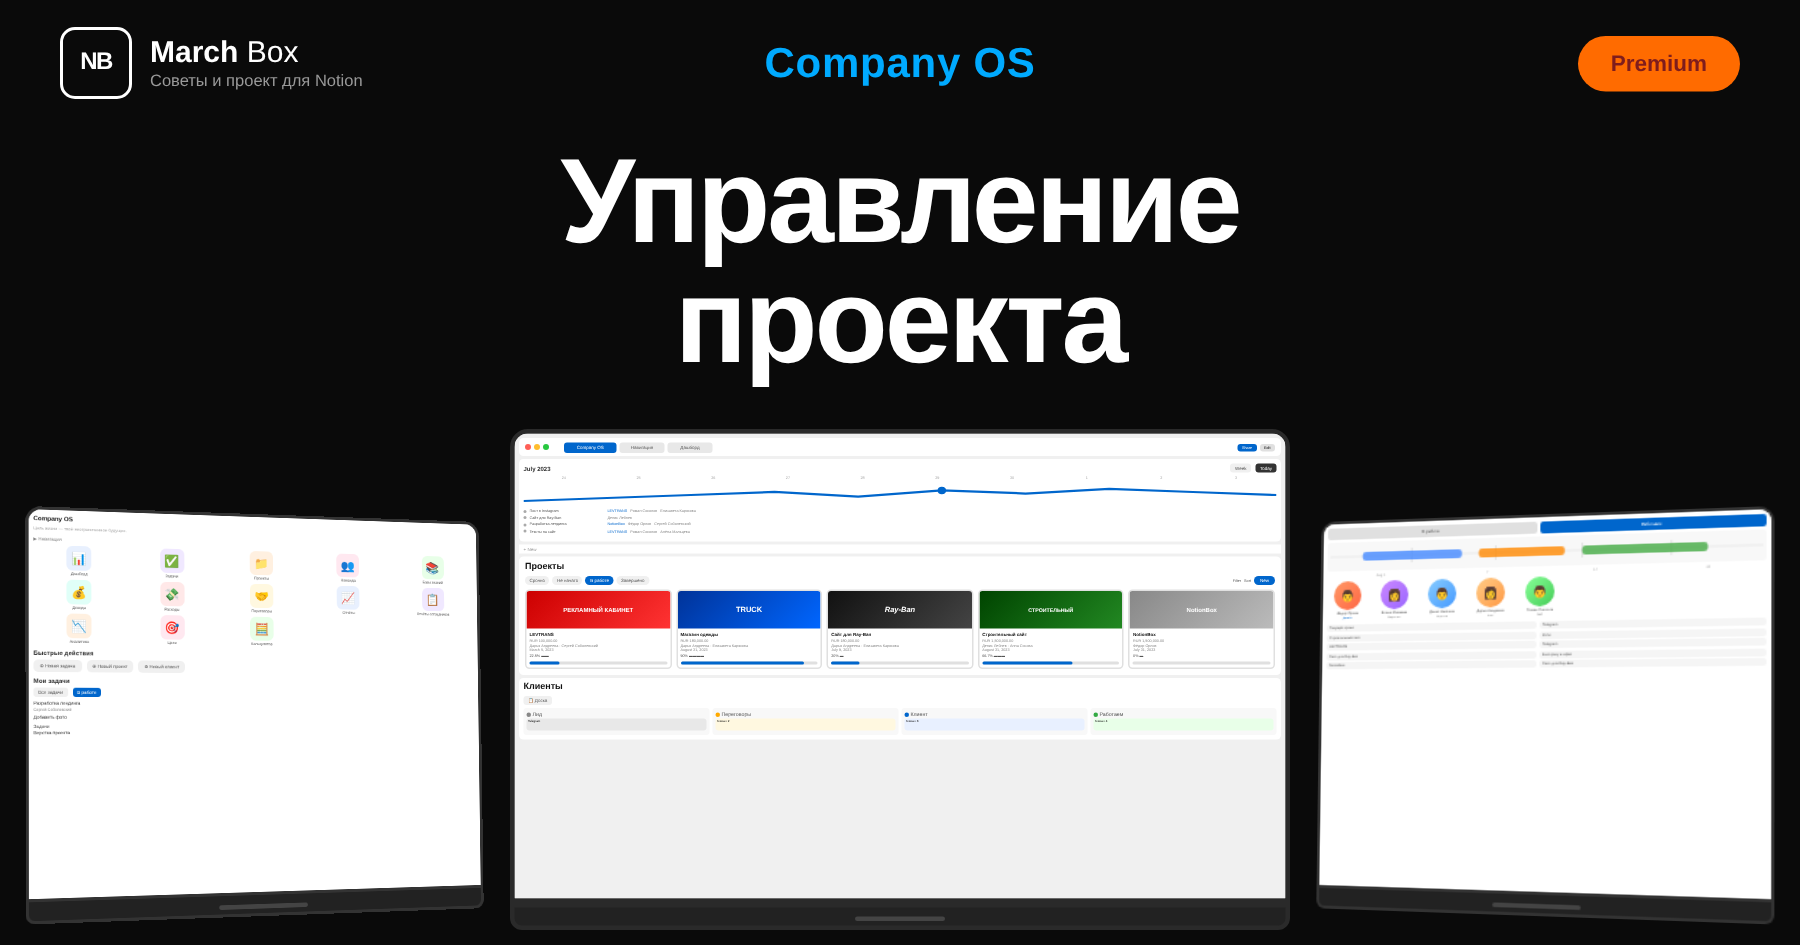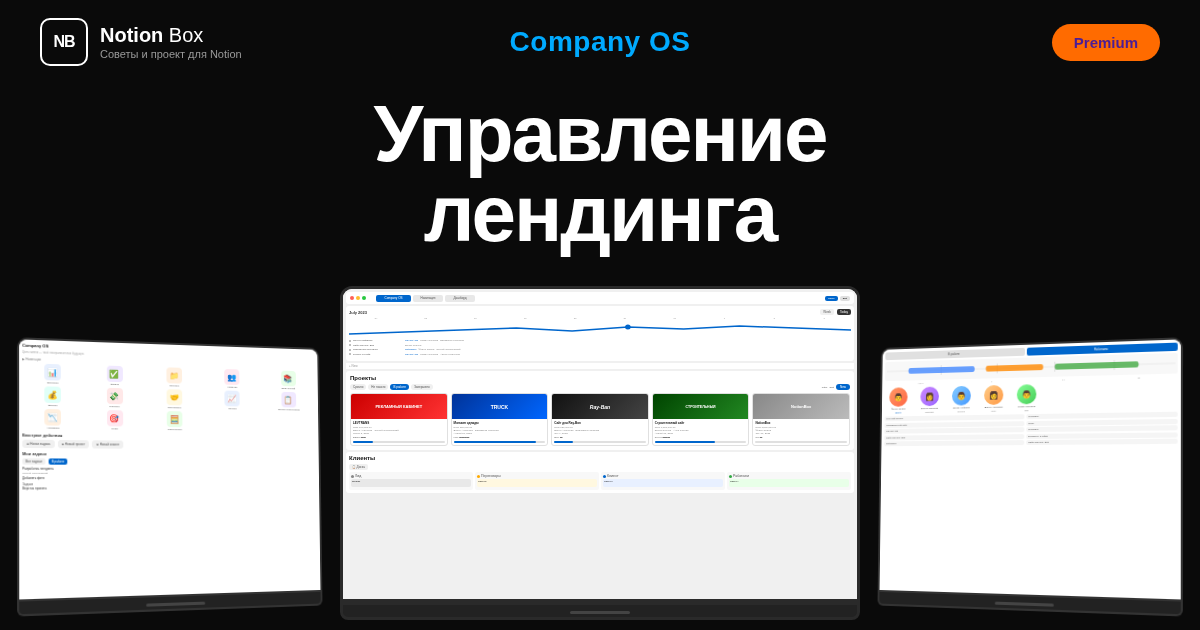--- a/index.html
+++ b/index.html
@@ -70,21 +70,21 @@
       font-size: 28px;
       font-weight: 800;
       letter-spacing: 0.5px;
       position: absolute;
       left: 50%;
       transform: translateX(-50%);
     }
 
     .premium-btn {
       background: #ff6b00;
-      color: #4c1d95;
+      color: #7f1d1d;
       padding: 10px 22px;
       border-radius: 24px;
       font-size: 15px;
       font-weight: 600;
       border: none;
       cursor: pointer;
     }
 
     
     .hero {
@@ -551,35 +551,35 @@
 </head>
 <body>
 
 <header class="header">
   <div class="logo-area">
     <div class="logo-icon">
       <span>NB</span>
     </div>
     <div class="logo-text">
       <div class="logo-name">
-        <strong>Notion</strong><span> Box</span>
+        <strong>March</strong><span> Box</span>
       </div>
       <div class="logo-sub">Советы и проект для Notion</div>
     </div>
   </div>
 
   <div class="header-title">Company OS</div>
 
   <button class="premium-btn">Premium</button>
 </header>
 
 <section class="hero">
   <div class="hero-title">
     <div>Управление</div>
-    <div>лендинга</div>
+    <div>проекта</div>
   </div>
 </section>
 
 <div class="devices-container">
 
   <div class="device-left">
     <div class="laptop-frame">
       <div class="laptop-screen" style="height: 250px;">
         <div class="left-screen screen-content">
           <div class="ls-sidebar-top">Company OS</div>

